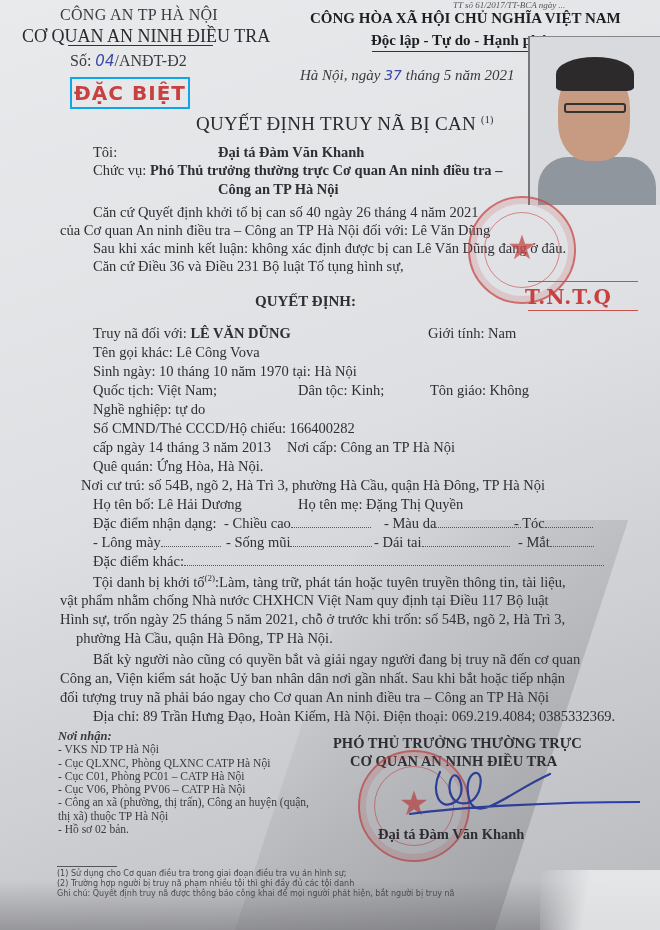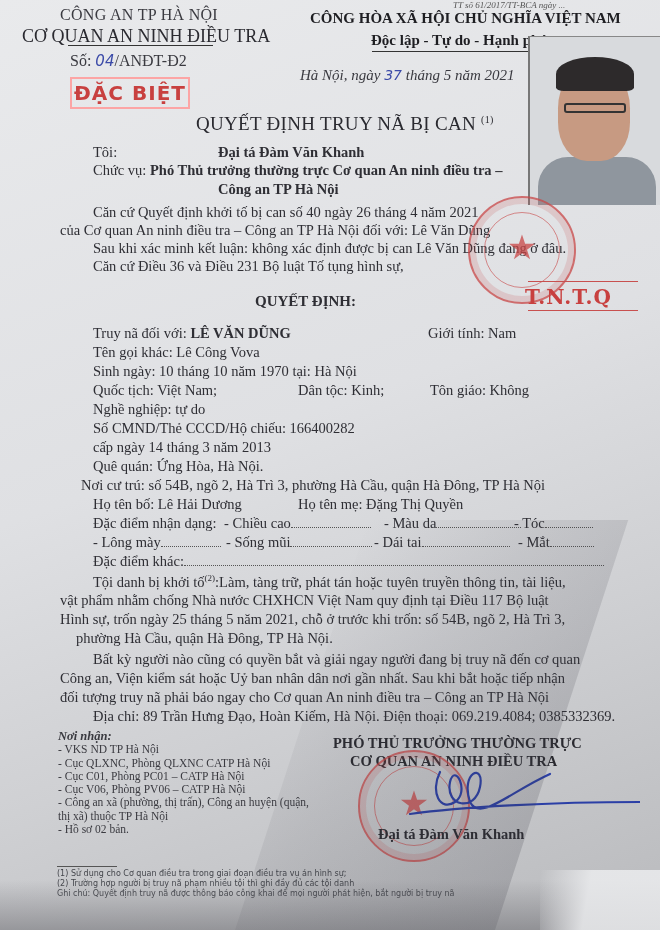--- a/index.html
+++ b/index.html
@@ -29,21 +29,21 @@
     pointer-events:none;
   }
 
   .hdr-left1 { left:60px; top:6px; font-size:16px; letter-spacing:0.3px; color:#3a3a40; }
   .hdr-left2 { left:22px; top:26px; font-size:18px; color:#2a2a30; }
   .hdr-left2-line { position:absolute; left:68px; top:45px; width:145px; height:1px; background:#333; }
   .hdr-no { left:70px; top:52px; font-size:16px; color:#3a3a40; }
   .hdr-no .hand { font-family:"DejaVu Sans", sans-serif; color:#3b4aa8; font-style:italic; font-size:15px; }
   .stamp-special {
     position:absolute; left:70px; top:77px; width:120px; height:32px;
-    border:2px solid #fca5a5; box-sizing:border-box;
+    border:2px solid #0ea5e9; box-sizing:border-box;
     color:#c8403f; font-family:"DejaVu Sans", sans-serif; font-weight:bold; font-size:20px;
     text-align:center; line-height:28px; letter-spacing:1px;
   }
 
   .hdr-right-tiny { left:453px; top:0px; font-size:9px; color:#555; font-style:italic; }
   .hdr-right1 { left:310px; top:10px; font-size:15px; font-weight:bold; color:#1e1e22; }
   .hdr-right2 { left:371px; top:32px; font-size:15px; font-weight:bold; color:#1e1e22; }
   .hdr-right2-line { position:absolute; left:372px; top:51px; width:160px; height:1px; background:#333; }
   .date-line { left:300px; top:67px; font-size:15px; font-style:italic; color:#3a3a40; }
   .date-line .hand { font-family:"DejaVu Sans", sans-serif; color:#3b4aa8; font-size:14px; }
@@ -184,20 +184,24 @@
     <span>tự do</span>
   </div>
   <div class="abs body" style="left:93px; top:420px;">
     <span>Số CMND/Thẻ CCCD/Hộ chiếu:</span>
     <span>166400282</span>
   </div>
   <div class="abs body" style="left:93px; top:439px;">
     <span>cấp ngày</span>
     <span>14 tháng 3 năm 2013</span>
   </div>
+  <div class="abs body" style="left:287px; top:439px;">
+    <span>Nơi cấp:</span>
+    <span>Công an TP Hà Nội</span>
+  </div>
   <div class="abs body" style="left:93px; top:458px;">
     <span>Quê quán:</span>
     <span>Ứng Hòa, Hà Nội.</span>
   </div>
   <div class="abs body" style="left:81px; top:477px;">
     <span>Nơi cư trú:</span>
     <span>số 54B, ngõ 2, Hà Trì 3, phường Hà Cầu, quận Hà Đông, TP Hà Nội</span>
   </div>
   <div class="abs body" style="left:93px; top:496px;">
     <span>Họ tên bố:</span>

